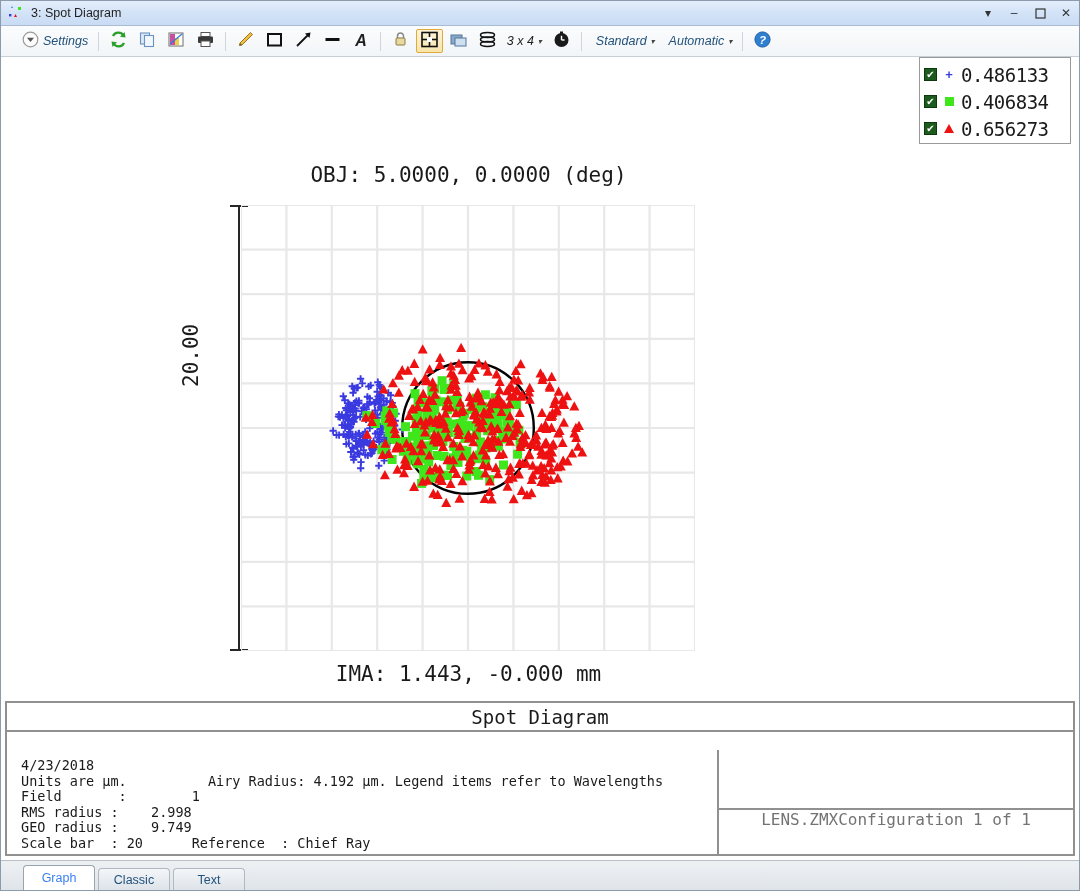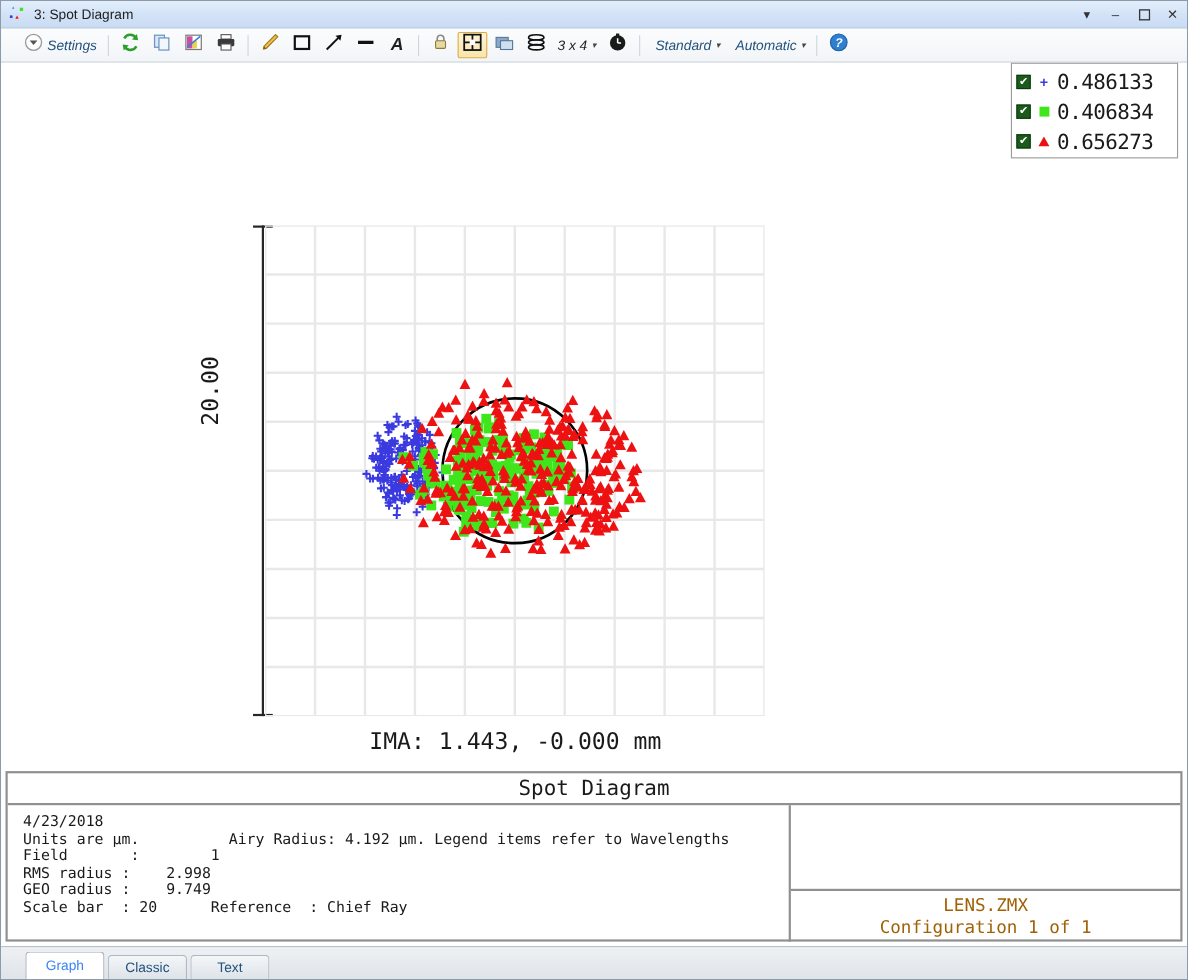--- a/index.html
+++ b/index.html
@@ -215,43 +215,44 @@
   }
   #info-body {
     display: flex;
     height: 124px;
   }
   #info-left {
     flex: 0 0 712px;
     padding: 8px 0 0 14px;
     box-sizing: border-box;
     border-right: 2px solid #909090;
+    margin-top: 18px;
   }
   #info-left pre {
     margin: 0;
     font-family: "DejaVu Sans Mono", monospace;
     font-size: 13.5px;
     line-height: 15.5px;
     color: #1a1a1a;
     white-space: pre;
   }
   #info-right {
     flex: 1 1 auto;
     position: relative;
   }
   #info-right-bottom {
     position: absolute; left: 0; right: 0; bottom: 0;
     height: 46px;
     border-top: 2px solid #909090;
-    display: flex; flex-direction: column;
-    align-items: center; justify-content: center;
+    display: flex; 
+    align-items: flex-start; justify-content: center;
     font-family: "DejaVu Sans Mono", monospace;
     font-size: 16px;
     line-height: 20px;
-    color: #a16207;
+    color: #737373;
     white-space: nowrap;
   }
 
   
   #tabbar {
     position: absolute; left: 0; bottom: 0;
     width: 1078px; height: 30px;
     background: linear-gradient(to bottom,#eef1f4 0%, #dfe4e9 100%);
     border-top: 1px solid #b7c0c9;
     display: flex; align-items: flex-end;
@@ -480,20 +481,21 @@
         <svg width="19" height="19" viewBox="0 0 19 19">
           <circle cx="9.5" cy="9.5" r="7.6" fill="#2f7fd0" stroke="#1c5fa5" stroke-width="1"></circle>
           <text x="9.5" y="14" font-size="11.5" font-family="Liberation Sans, sans-serif" font-weight="bold" fill="#fff" text-anchor="middle">?</text>
         </svg>
       </span>
     </div>
 
   </div>
 
   <div id="canvas">
+    <div id="plot-title">OBJ: 5.0000, 0.0000  (deg)</div>
 
     <div id="scalebar">
       <div class="cap" style="top:0"></div>
       <div class="vline"></div>
       <div class="cap" style="top:444px"></div>
     </div>
     <div id="scale-text">20.00</div>
 
     <div id="plot">
       <svg id="plotsvg" width="454" height="446" viewBox="0 0 454 446">

